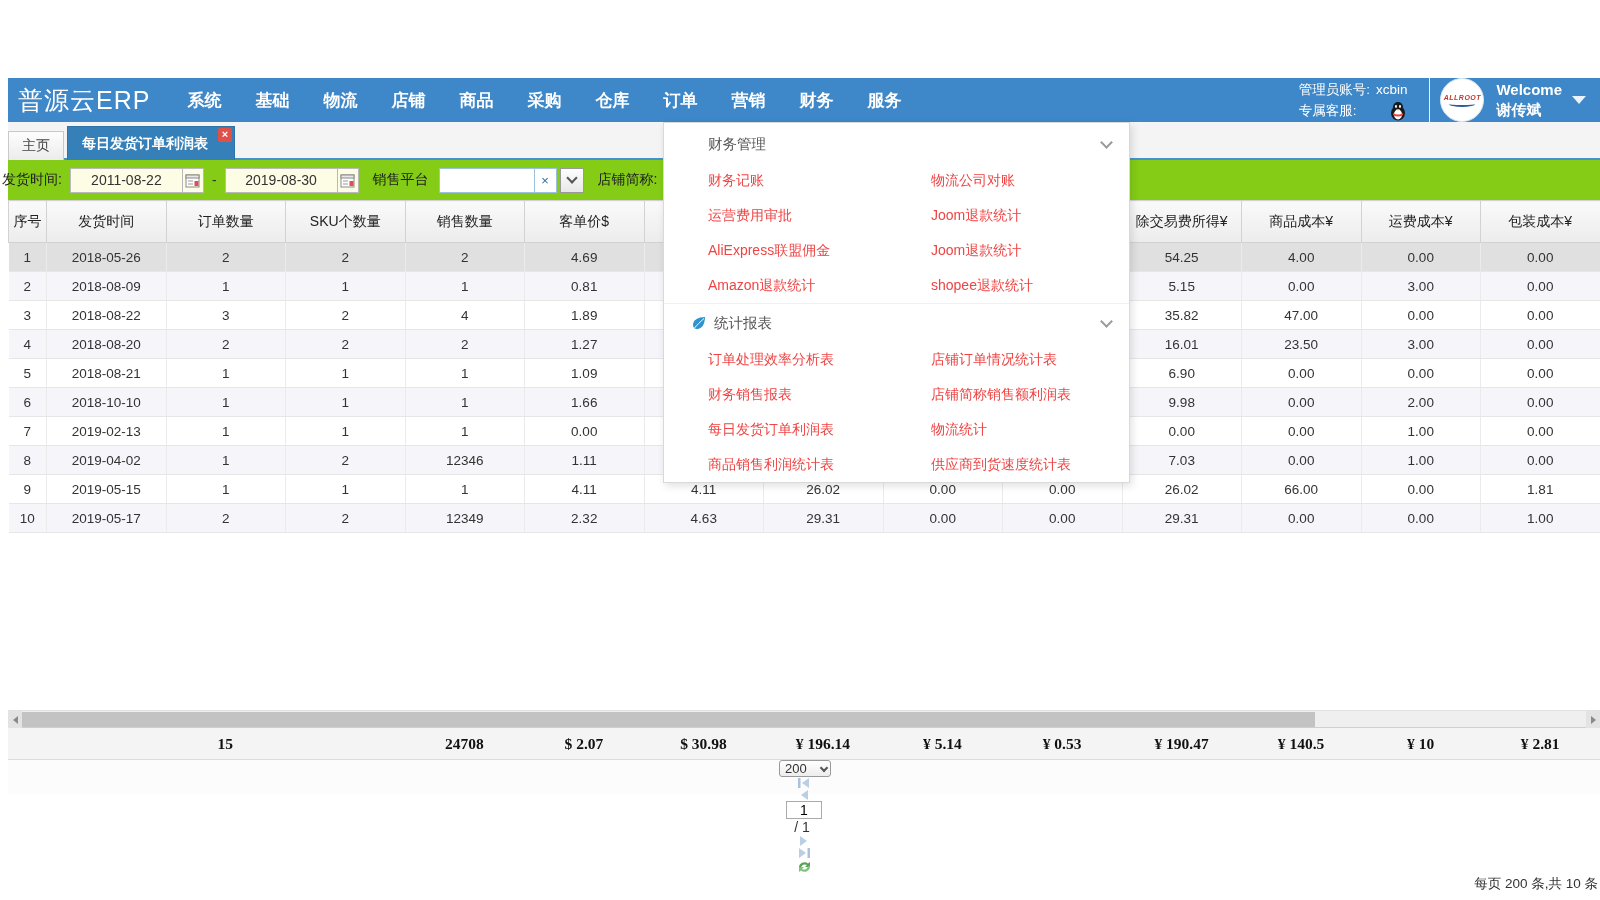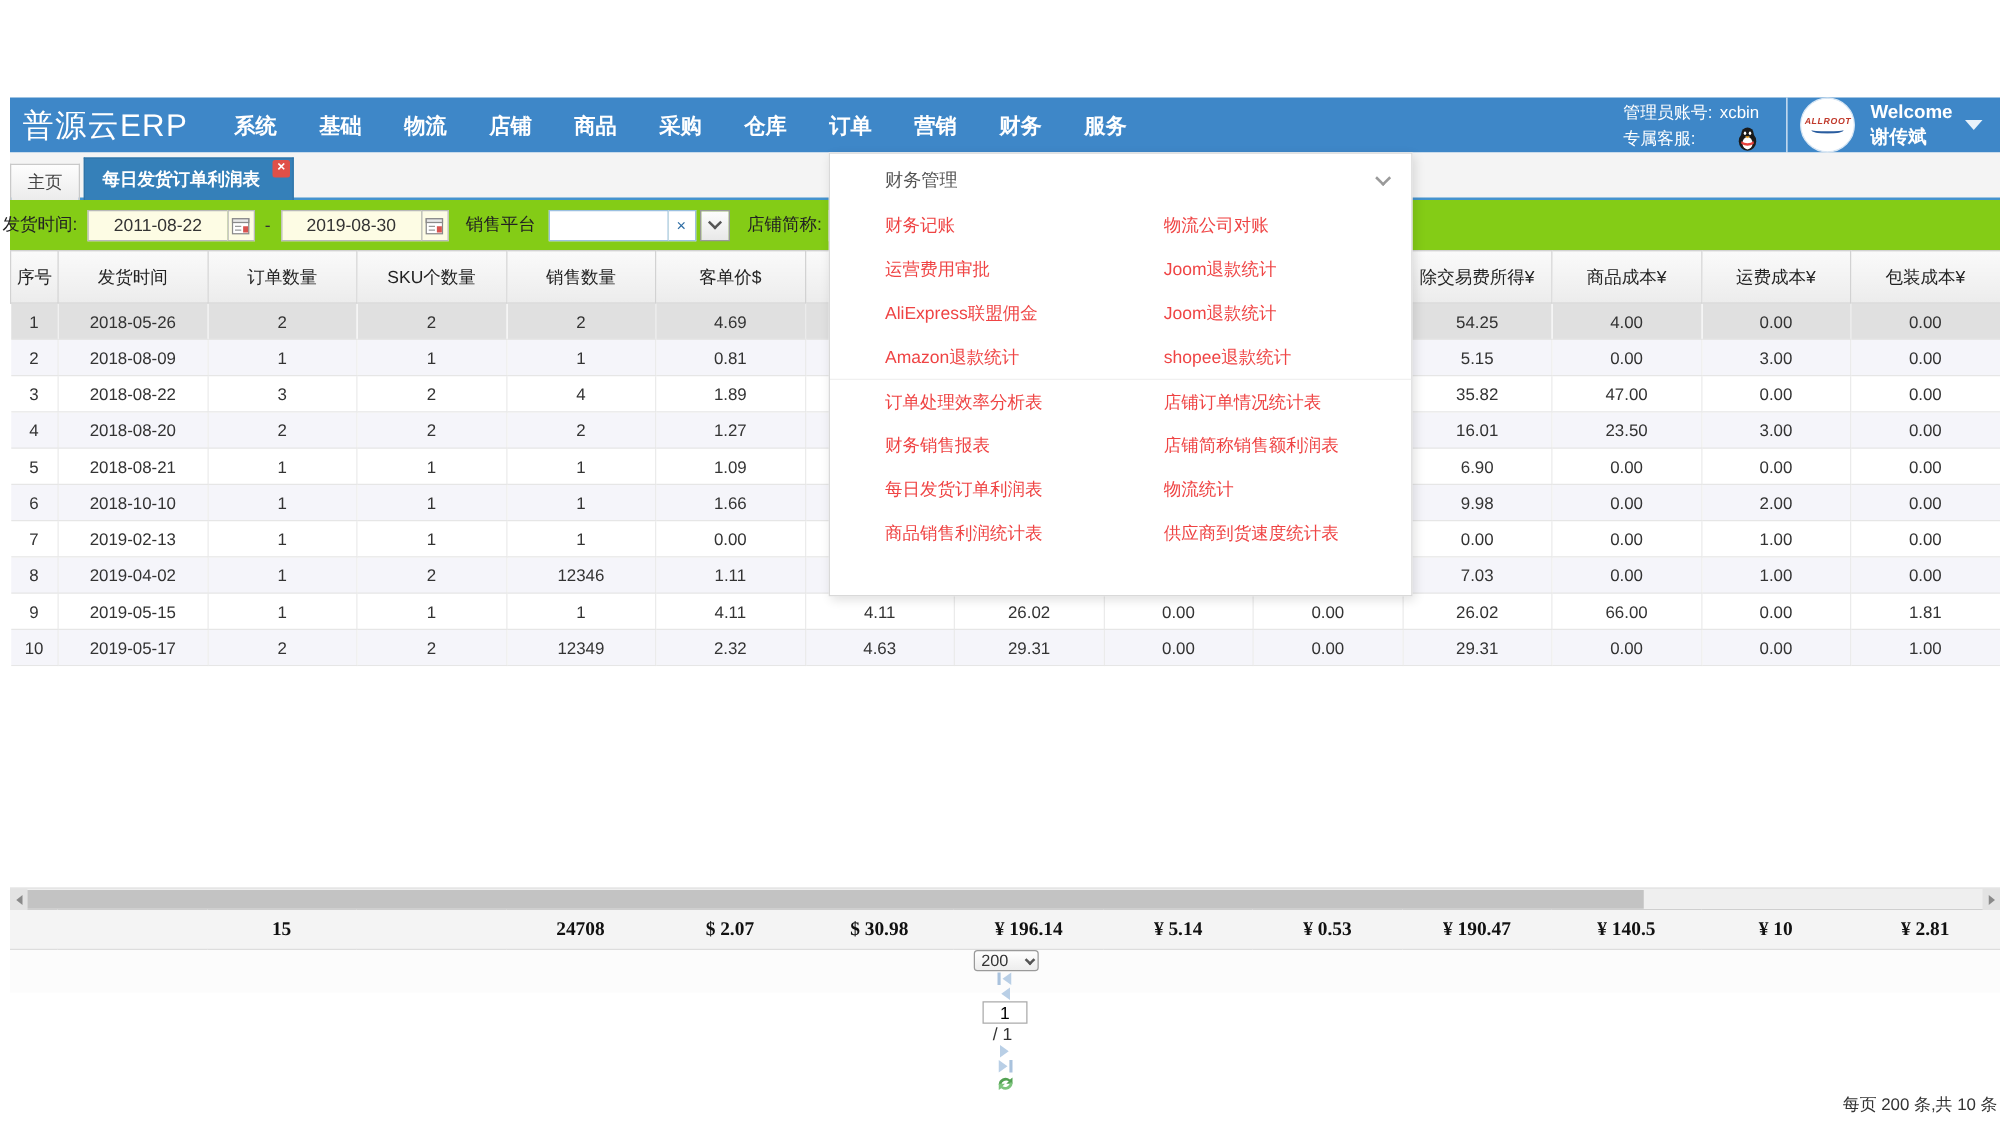--- a/index.html
+++ b/index.html
@@ -506,20 +506,30 @@
           <div class="dd-item">物流公司对账</div>
           <div class="dd-item">运营费用审批</div>
           <div class="dd-item">Joom退款统计</div>
           <div class="dd-item">AliExpress联盟佣金</div>
           <div class="dd-item">Joom退款统计</div>
           <div class="dd-item">Amazon退款统计</div>
           <div class="dd-item">shopee退款统计</div>
         </div>
       </div>
       <div class="dd-section">
+        <div class="dd-header">
+          <span class="leaf">
+            <svg width="16" height="14" viewBox="0 0 16 14">
+              <path d="M14 1 C7 1 2 4 2 9 C2 12 4 13 6 13 C11 13 14 8 14 1 Z" fill="#2f93cf"></path>
+              <path d="M3.5 12 C6 9 9 6 13 2.5" stroke="#fff" stroke-width="1" fill="none"></path>
+            </svg>
+          </span>
+          <span>统计报表</span>
+          <span class="dd-chevron"></span>
+        </div>
         <div class="dd-grid">
           <div class="dd-item">订单处理效率分析表</div>
           <div class="dd-item">店铺订单情况统计表</div>
           <div class="dd-item">财务销售报表</div>
           <div class="dd-item">店铺简称销售额利润表</div>
           <div class="dd-item">每日发货订单利润表</div>
           <div class="dd-item">物流统计</div>
           <div class="dd-item">商品销售利润统计表</div>
           <div class="dd-item">供应商到货速度统计表</div>
         </div>

